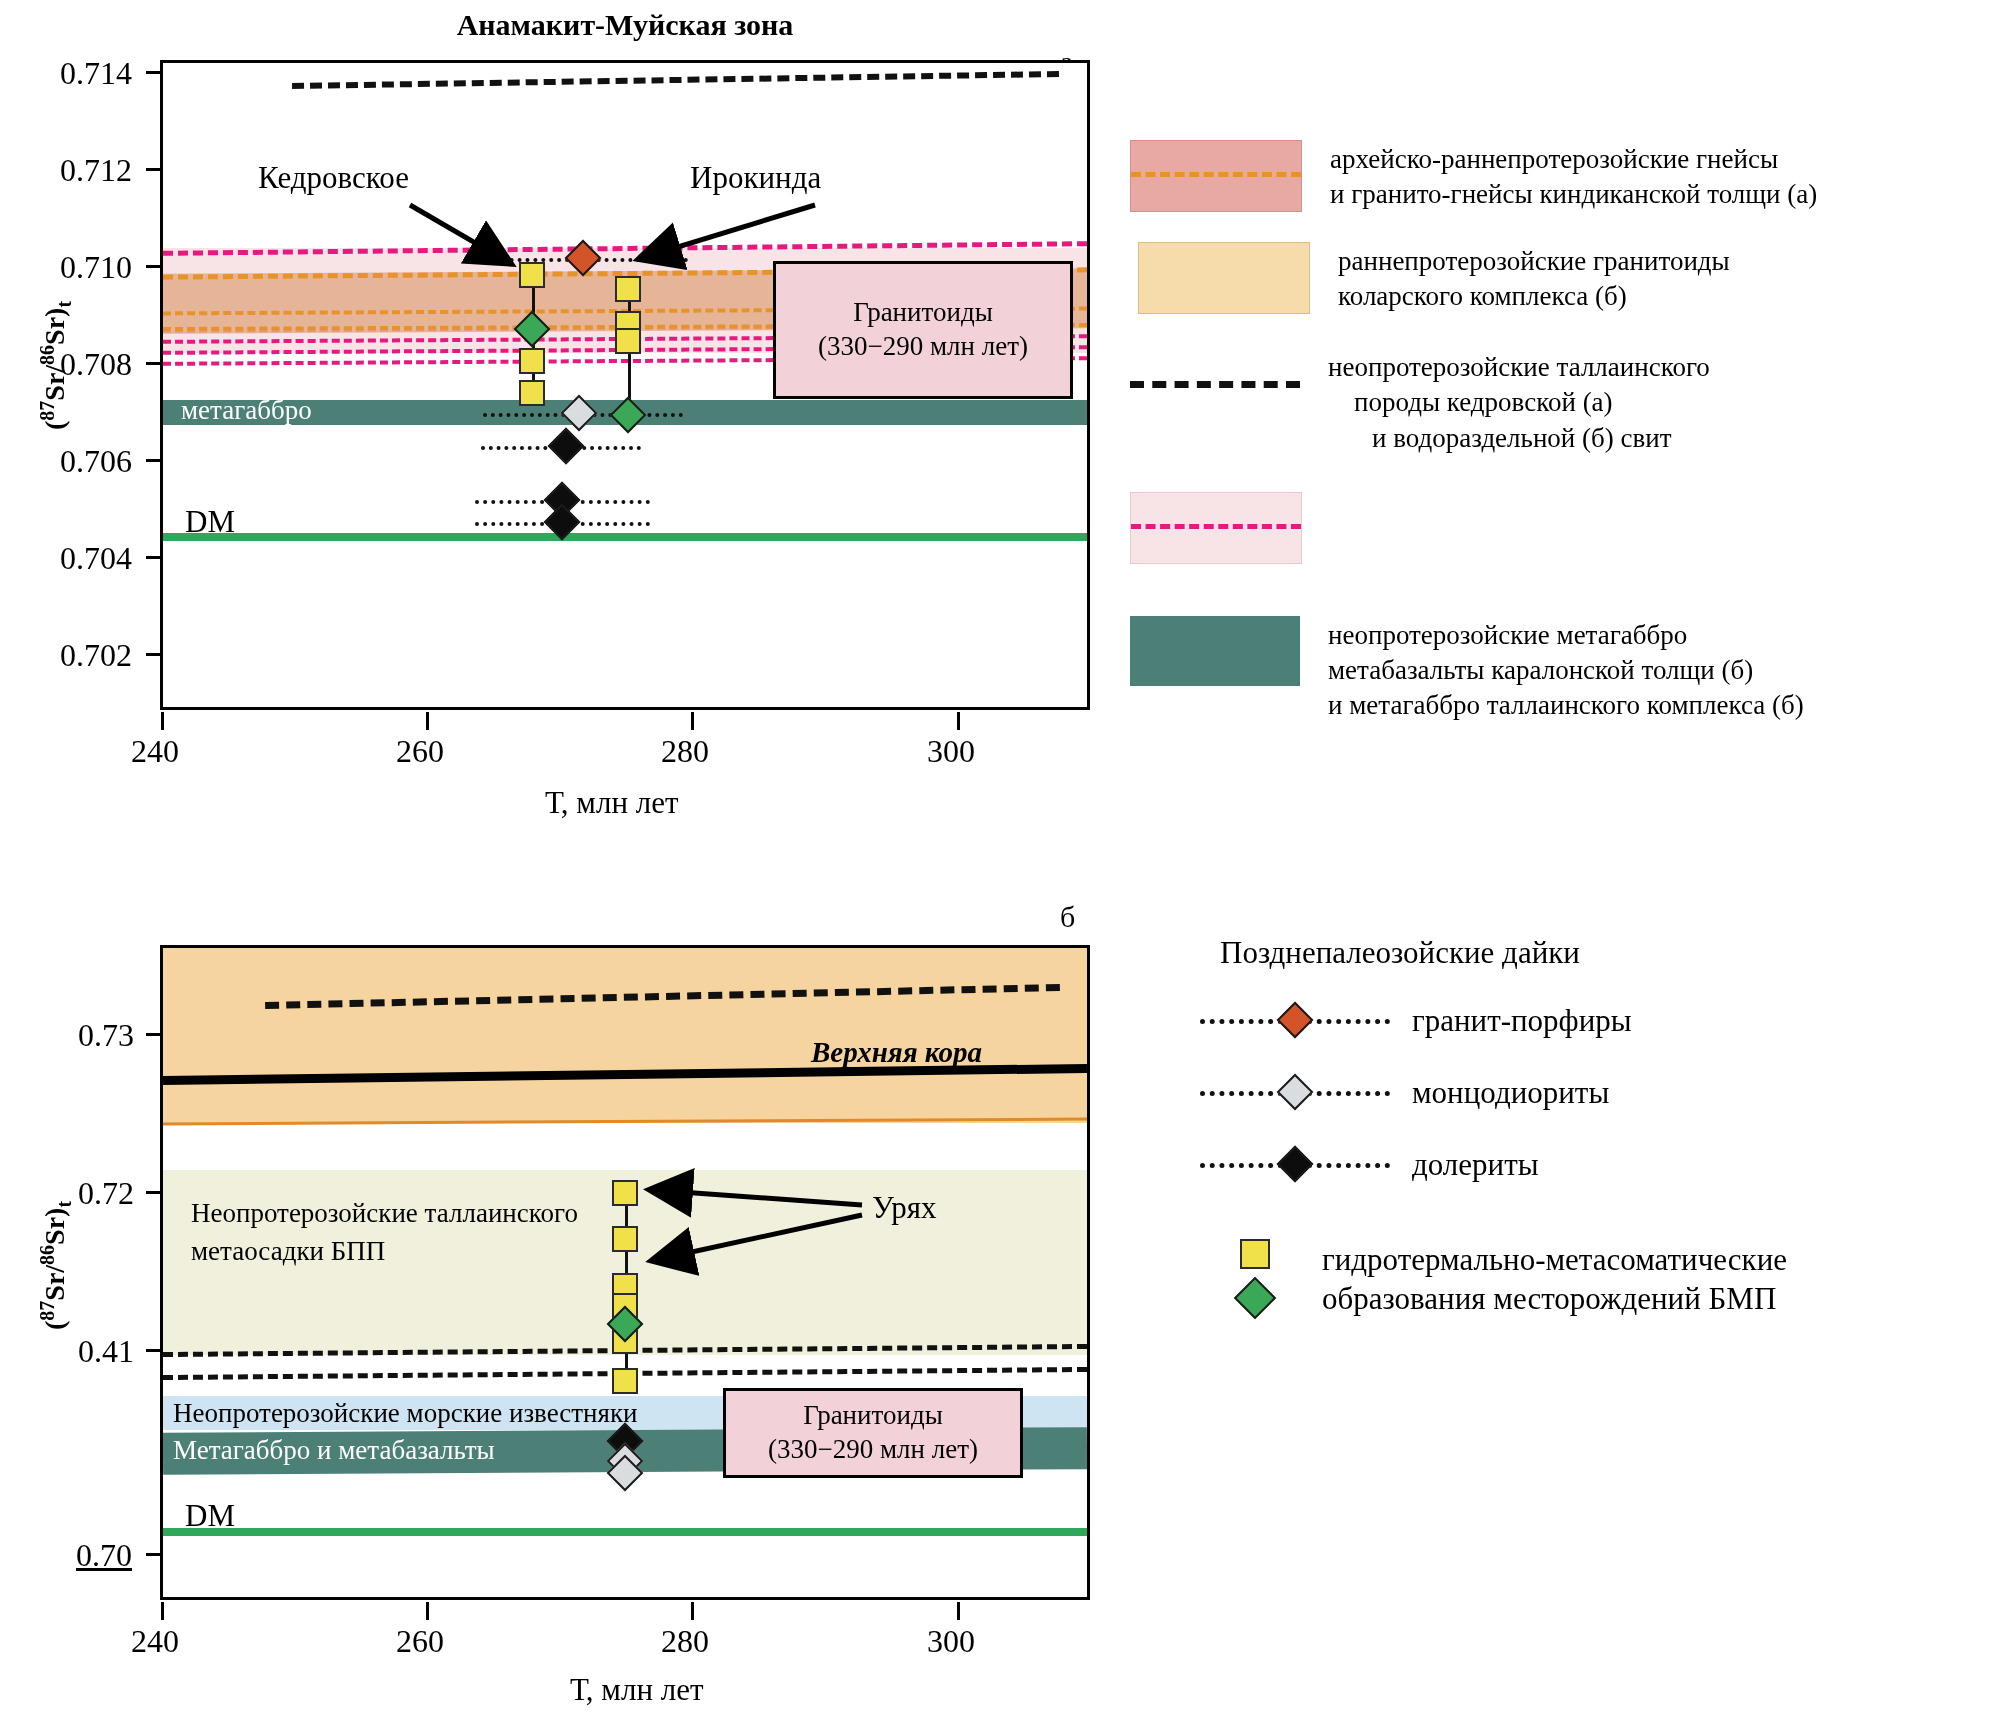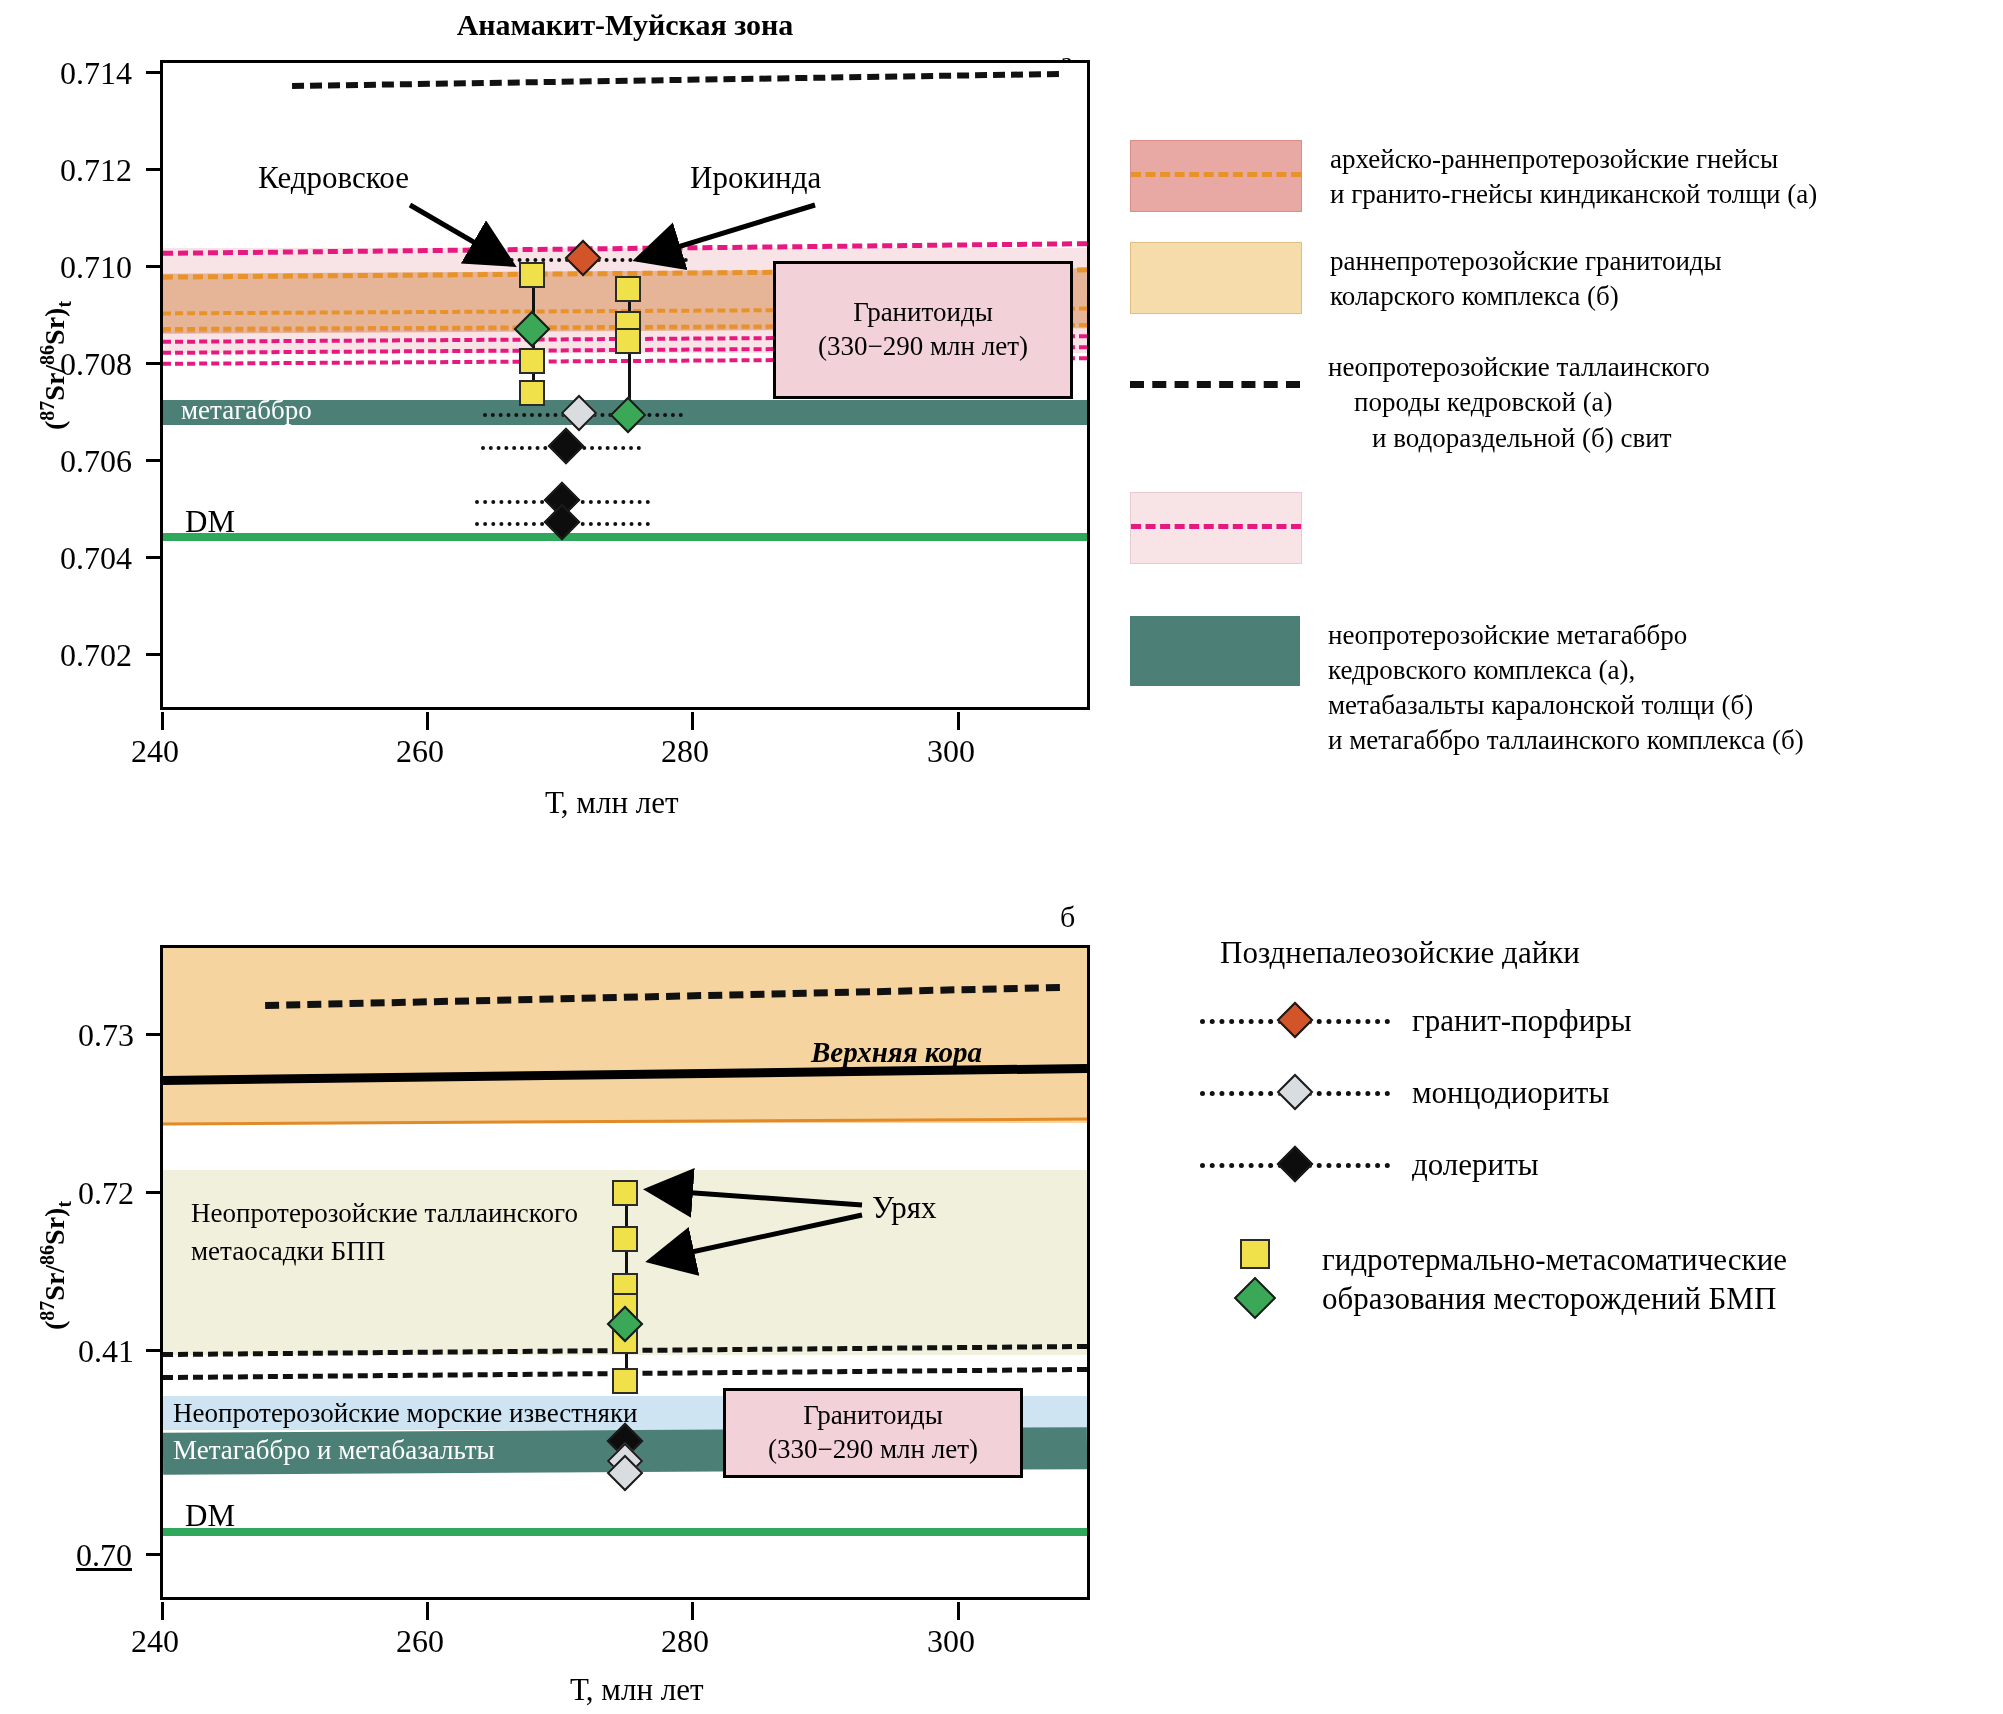--- a/index.html
+++ b/index.html
@@ -249,21 +249,21 @@
     <div class="lg-row">
       <div class="lg-swatch" style="background:#e8a9a4;border:1px solid #d88f8a;">
         <div style="position:absolute;left:0;top:31px;width:100%;border-top:5px dashed #e8922a;"></div>
       </div>
       <div class="lg-text">
         <div>архейско-раннепротерозойские гнейсы</div>
         <div>и гранито-гнейсы киндиканской толщи (а)</div>
       </div>
     </div>
 
-    <div class="lg-row" style="margin-top:30px;">
+    <div class="lg-row" style="margin-top:30px;margin-left:8px;">
       <div class="lg-swatch" style="background:#f7dcab;border:1px solid #e0bd80;"></div>
       <div class="lg-text">
         <div>раннепротерозойские гранитоиды</div>
         <div>коларского комплекса (б)</div>
       </div>
     </div>
 
     <div class="lg-row" style="margin-top:34px;">
       <div class="lg-swatch">
         <div style="position:absolute;left:0;top:33px;width:100%;border-top:7px dashed #111;"></div>
@@ -278,21 +278,20 @@
     <div class="lg-row" style="margin-top:36px;">
       <div class="lg-swatch" style="background:#f8e3e6;border:1px solid #e8c9cd;">
         <div style="position:absolute;left:0;top:31px;width:100%;border-top:5px dashed #e5197f;"></div>
       </div>
     </div>
 
     <div class="lg-row" style="margin-top:52px;">
       <div class="lg-swatch" style="background:#4c8077;"></div>
       <div class="lg-text">
         <div>неопротерозойские метагаббро</div>
-        <div>кедровского комплекса (а),</div>
         <div>метабазальты каралонской толщи (б)</div>
         <div>и метагаббро таллаинского комплекса (б)</div>
       </div>
     </div>
   </div>
 
   <div class="legend2">
     <div class="lg2-title">Позднепалеозойские дайки</div>
 
     <div class="lg2-row">

